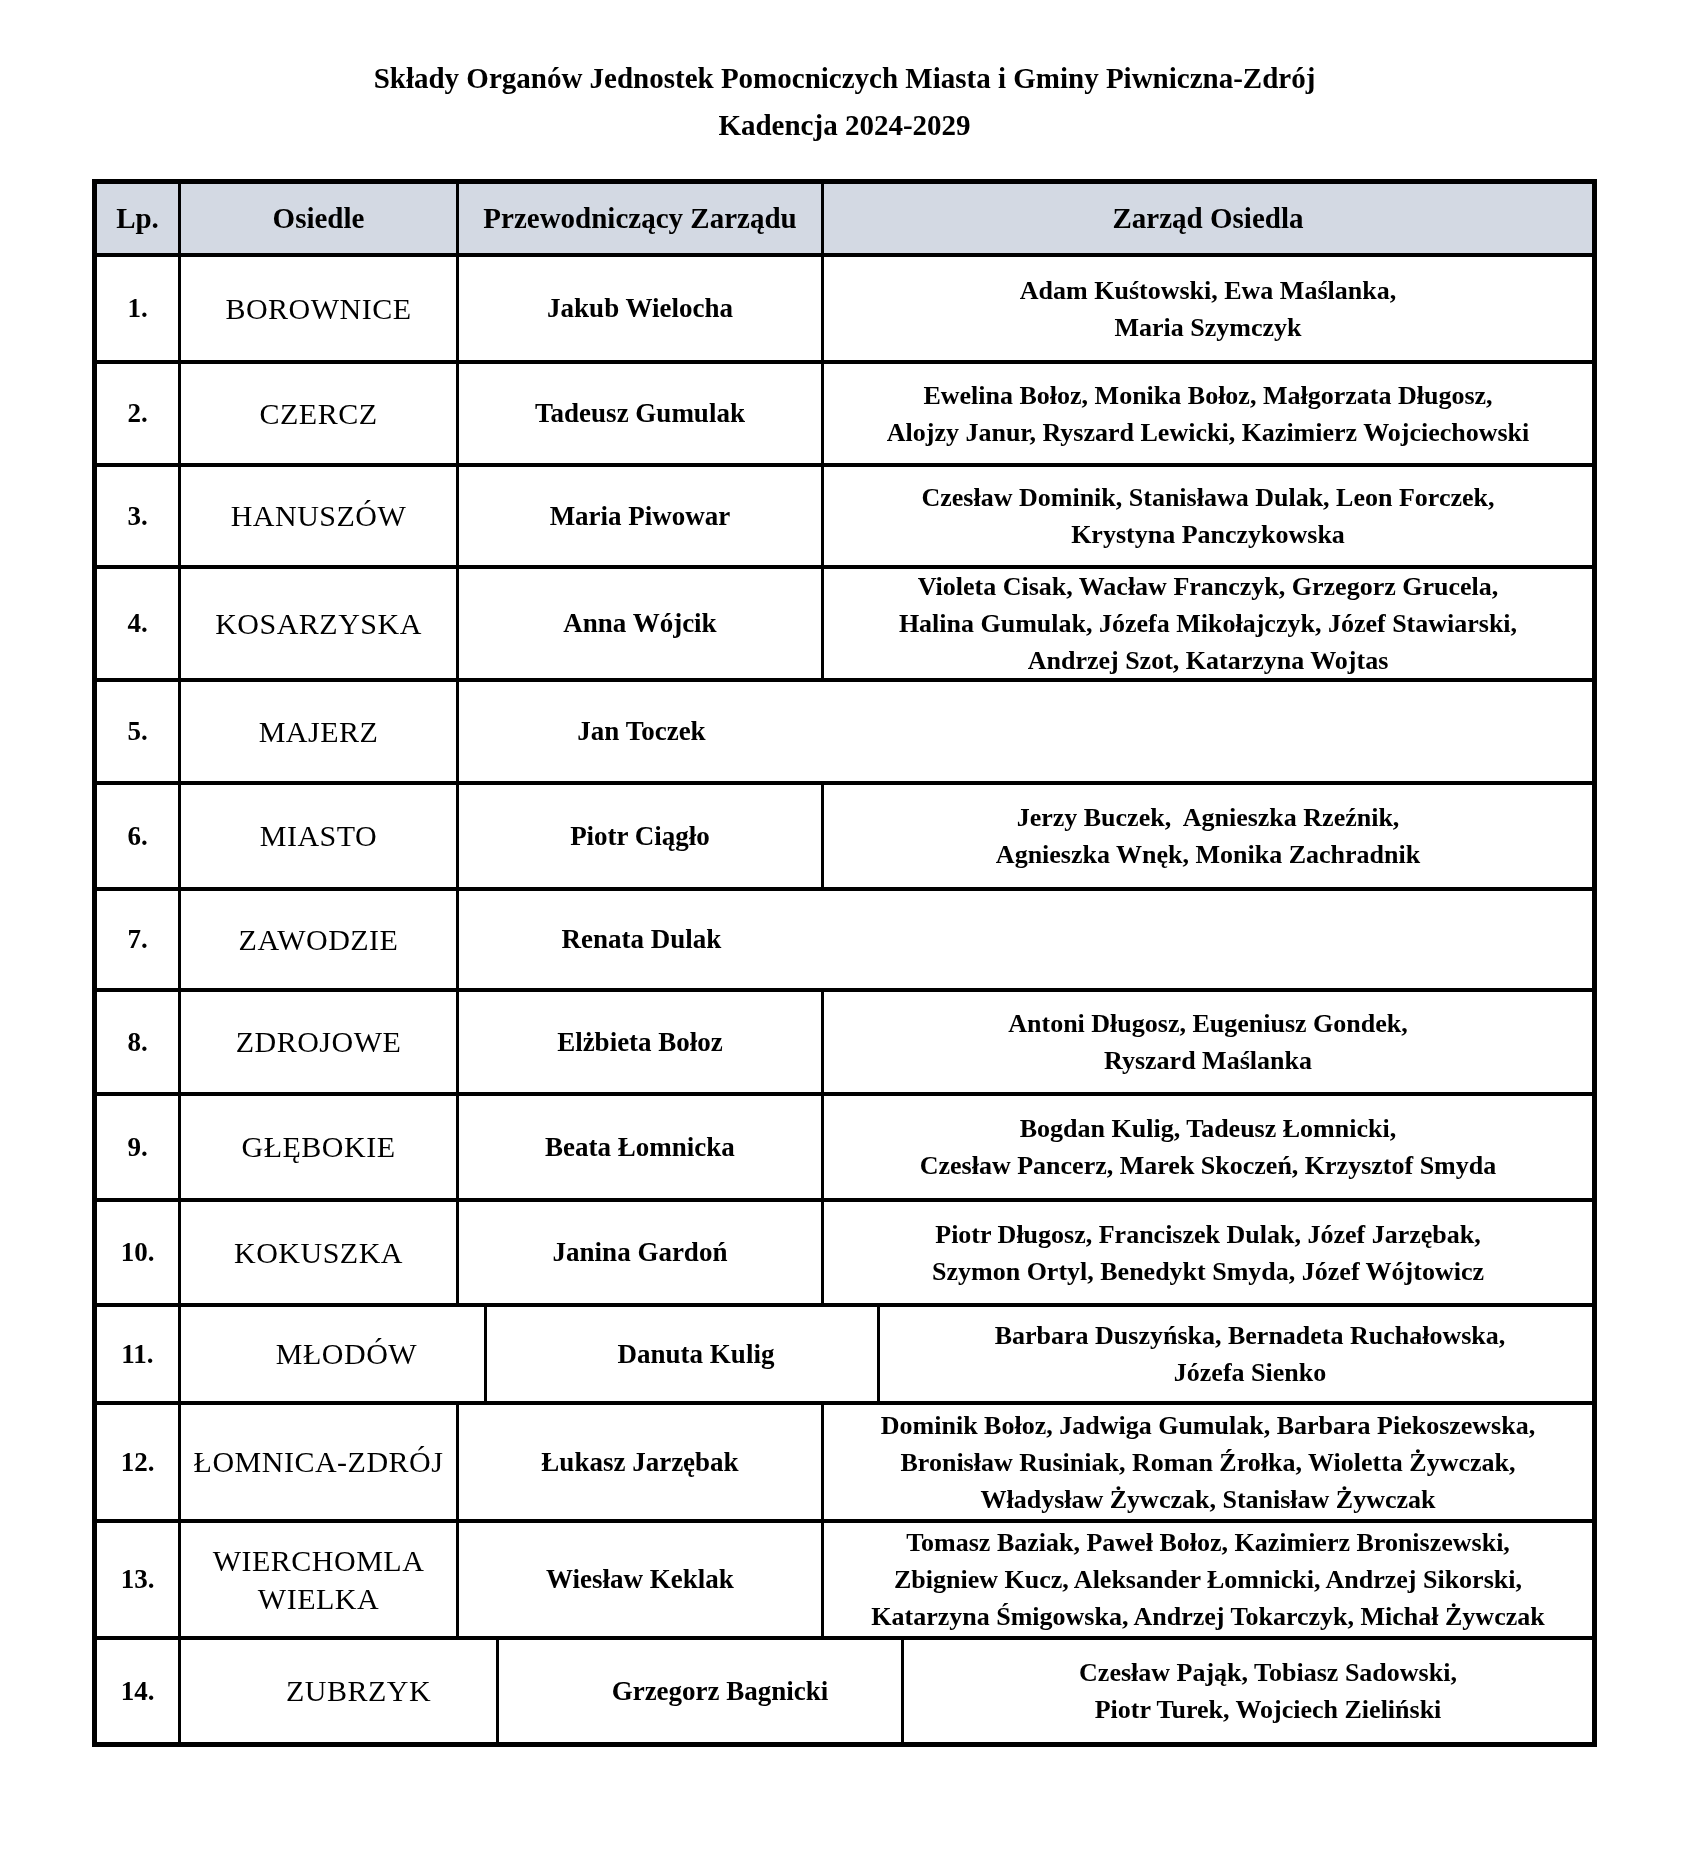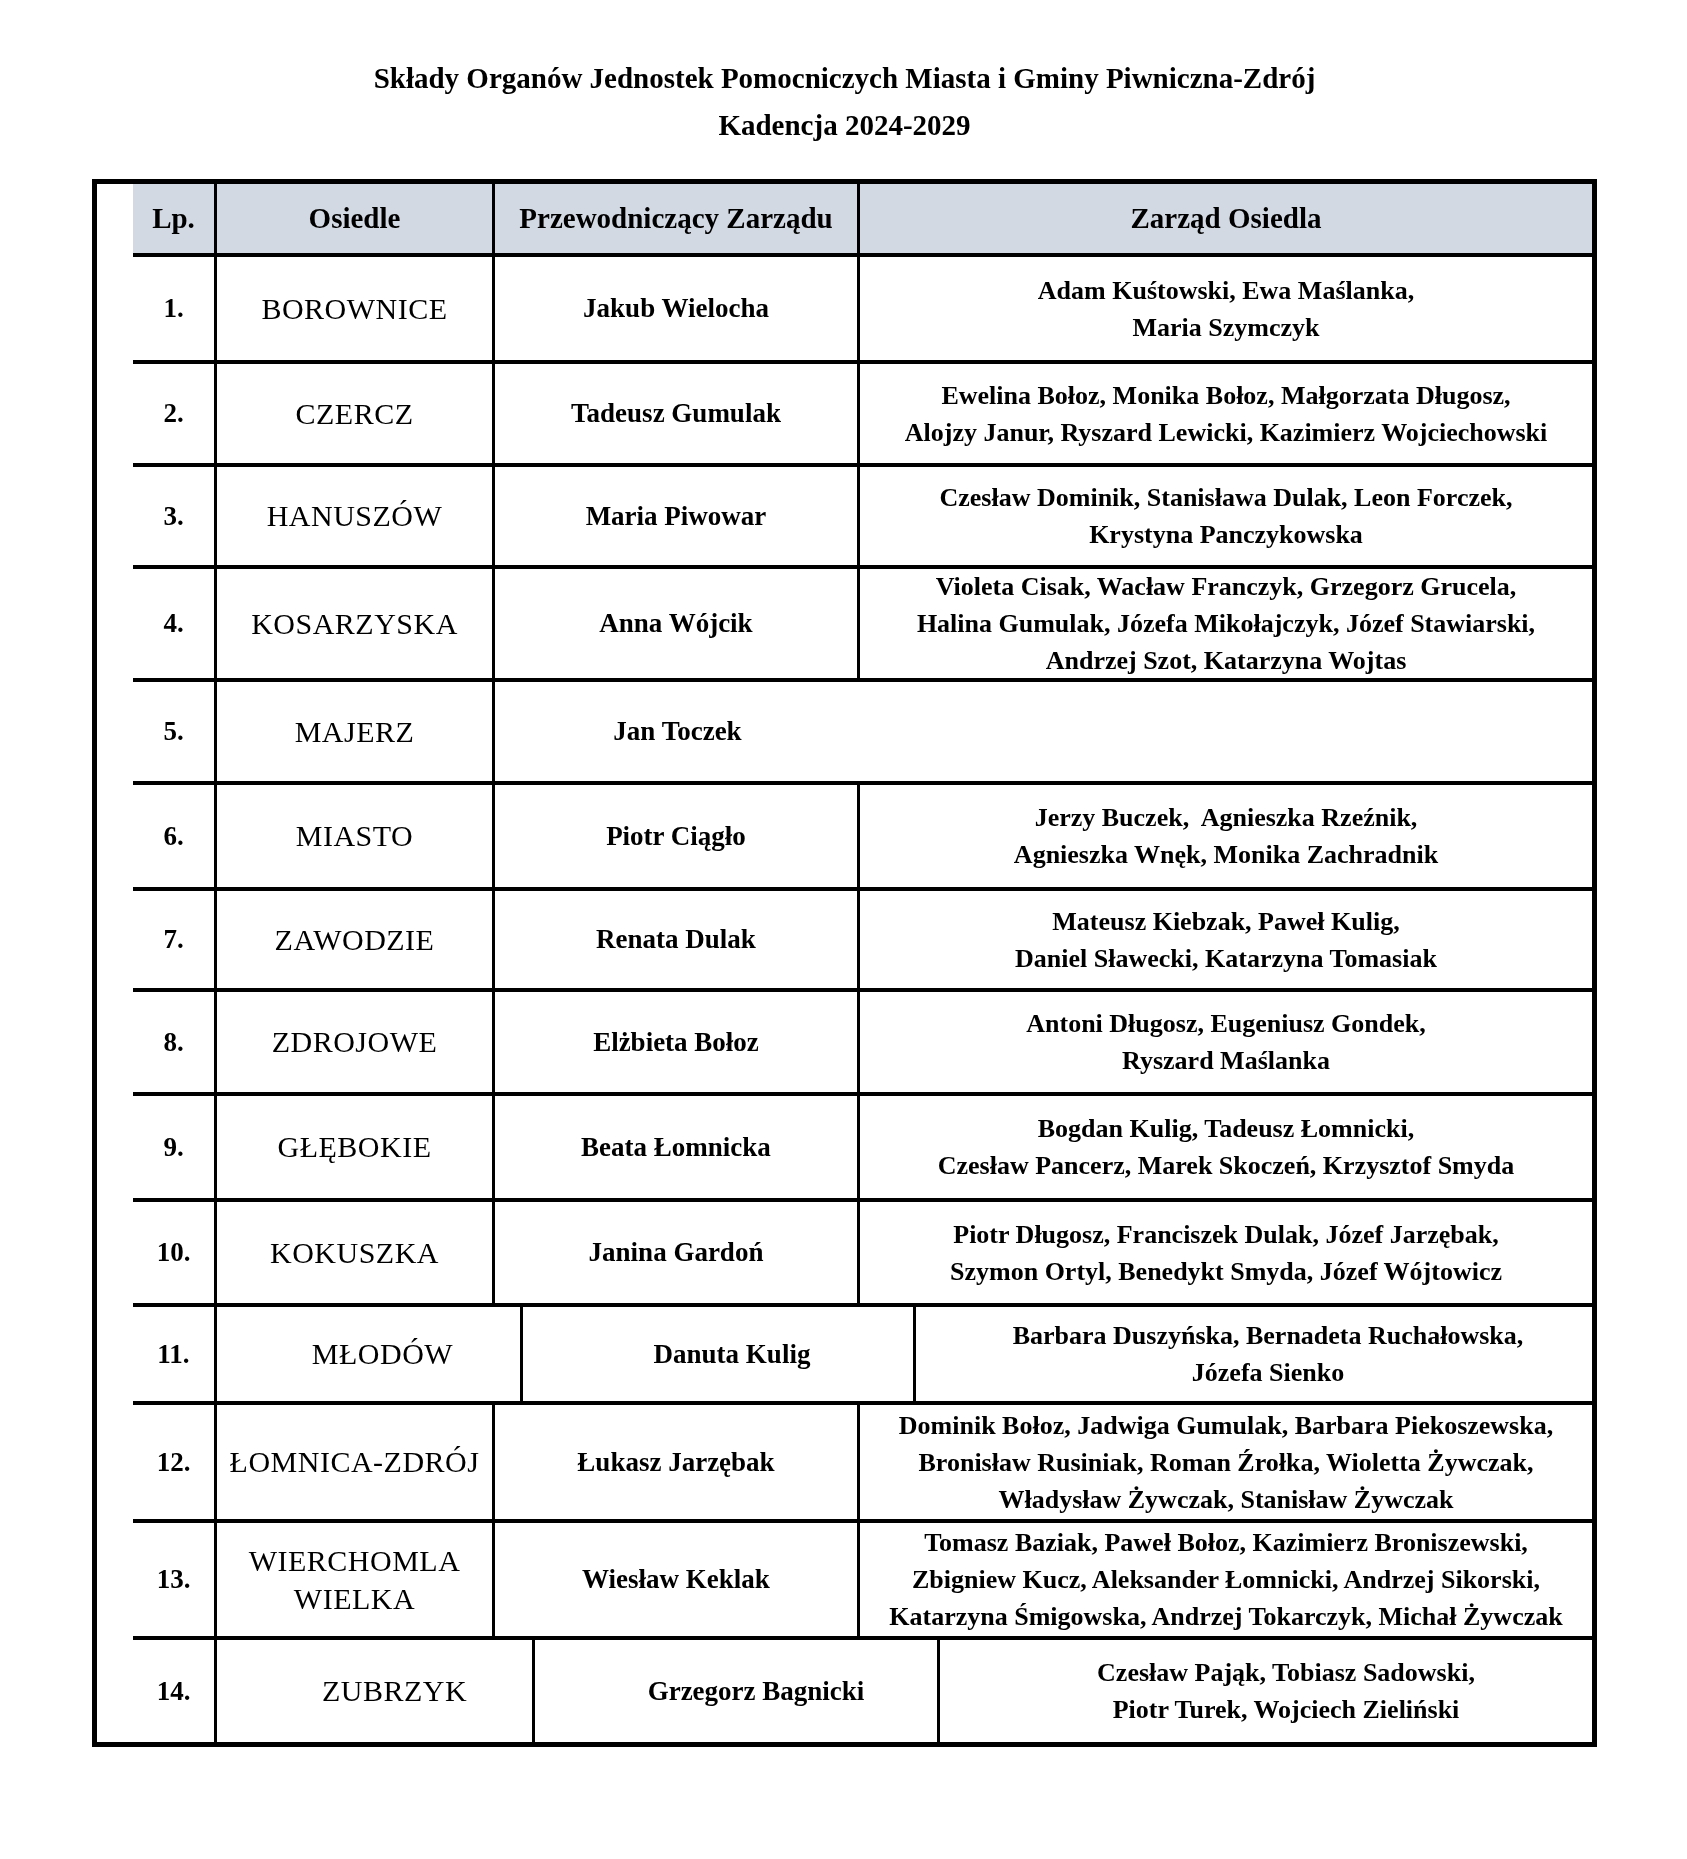--- a/index.html
+++ b/index.html
@@ -24,21 +24,20 @@
     font-size: 29px;
     line-height: 47px;
   }
   .members-table {
     position: absolute;
     left: 92px;
     top: 179px;
     width: 1505px;
     border: 5px solid var(--border-color, #000);
     box-sizing: border-box;
-    padding-left: 36px;
   }
   .row {
     display: flex;
     border-bottom: 4px solid var(--border-color, #000);
     box-sizing: border-box;
     align-items: stretch;
   }
   .tbody .row:last-child { border-bottom: none; }
   .cell {
     box-sizing: border-box;
@@ -128,22 +127,20 @@
     <div class="cell col-osiedle osiedle-cell">MIASTO</div>
     <div class="cell col-chairman chairman-cell">Piotr Ciągło</div>
     <div class="cell col-board board-cell">Jerzy Buczek,  Agnieszka Rzeźnik,
 Agnieszka Wnęk, Monika Zachradnik</div>
   </div>
 
   <div class="row" style="height: 101px;">
     <div class="cell col-lp lp-cell">7.</div>
     <div class="cell col-osiedle osiedle-cell">ZAWODZIE</div>
     <div class="cell col-chairman chairman-cell">Renata Dulak</div>
-    <div class="cell col-board board-cell">Mateusz Kiebzak, Paweł Kulig,
-Daniel Sławecki, Katarzyna Tomasiak</div>
   </div>
 
   <div class="row" style="height: 104px;">
     <div class="cell col-lp lp-cell">8.</div>
     <div class="cell col-osiedle osiedle-cell">ZDROJOWE</div>
     <div class="cell col-chairman chairman-cell">Elżbieta Bołoz</div>
     <div class="cell col-board board-cell">Antoni Długosz, Eugeniusz Gondek,
 Ryszard Maślanka</div>
   </div>
 

